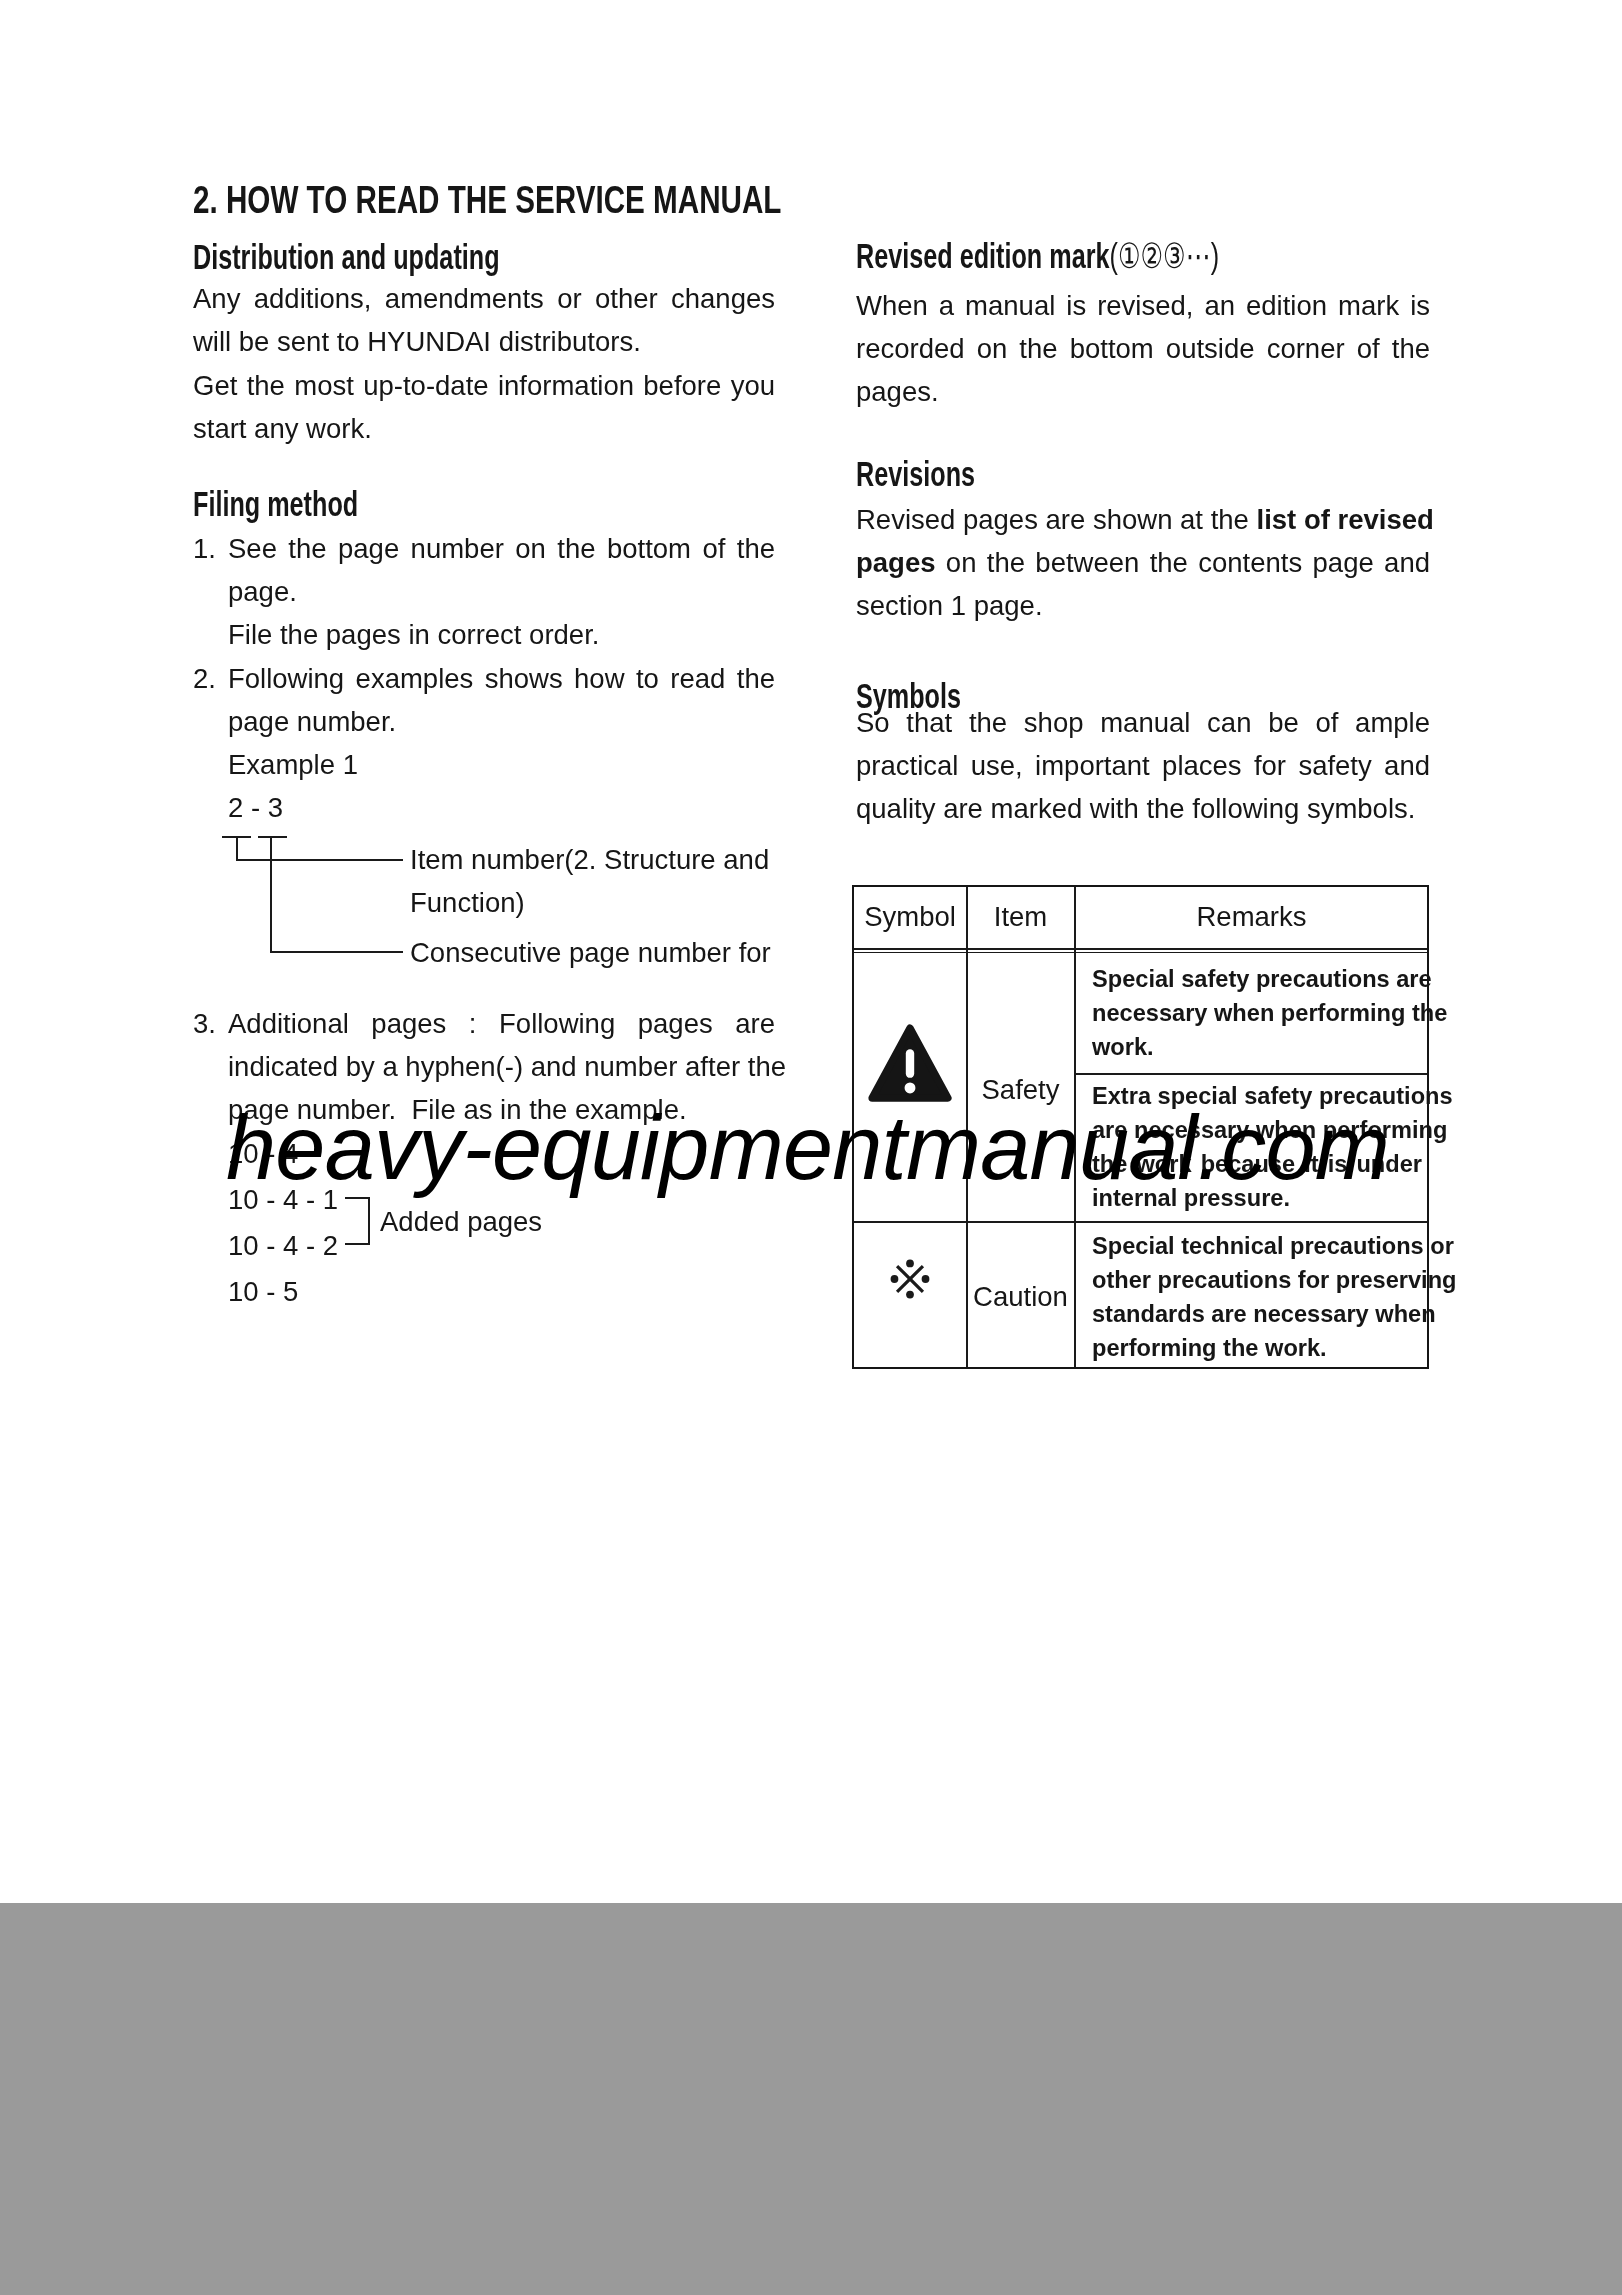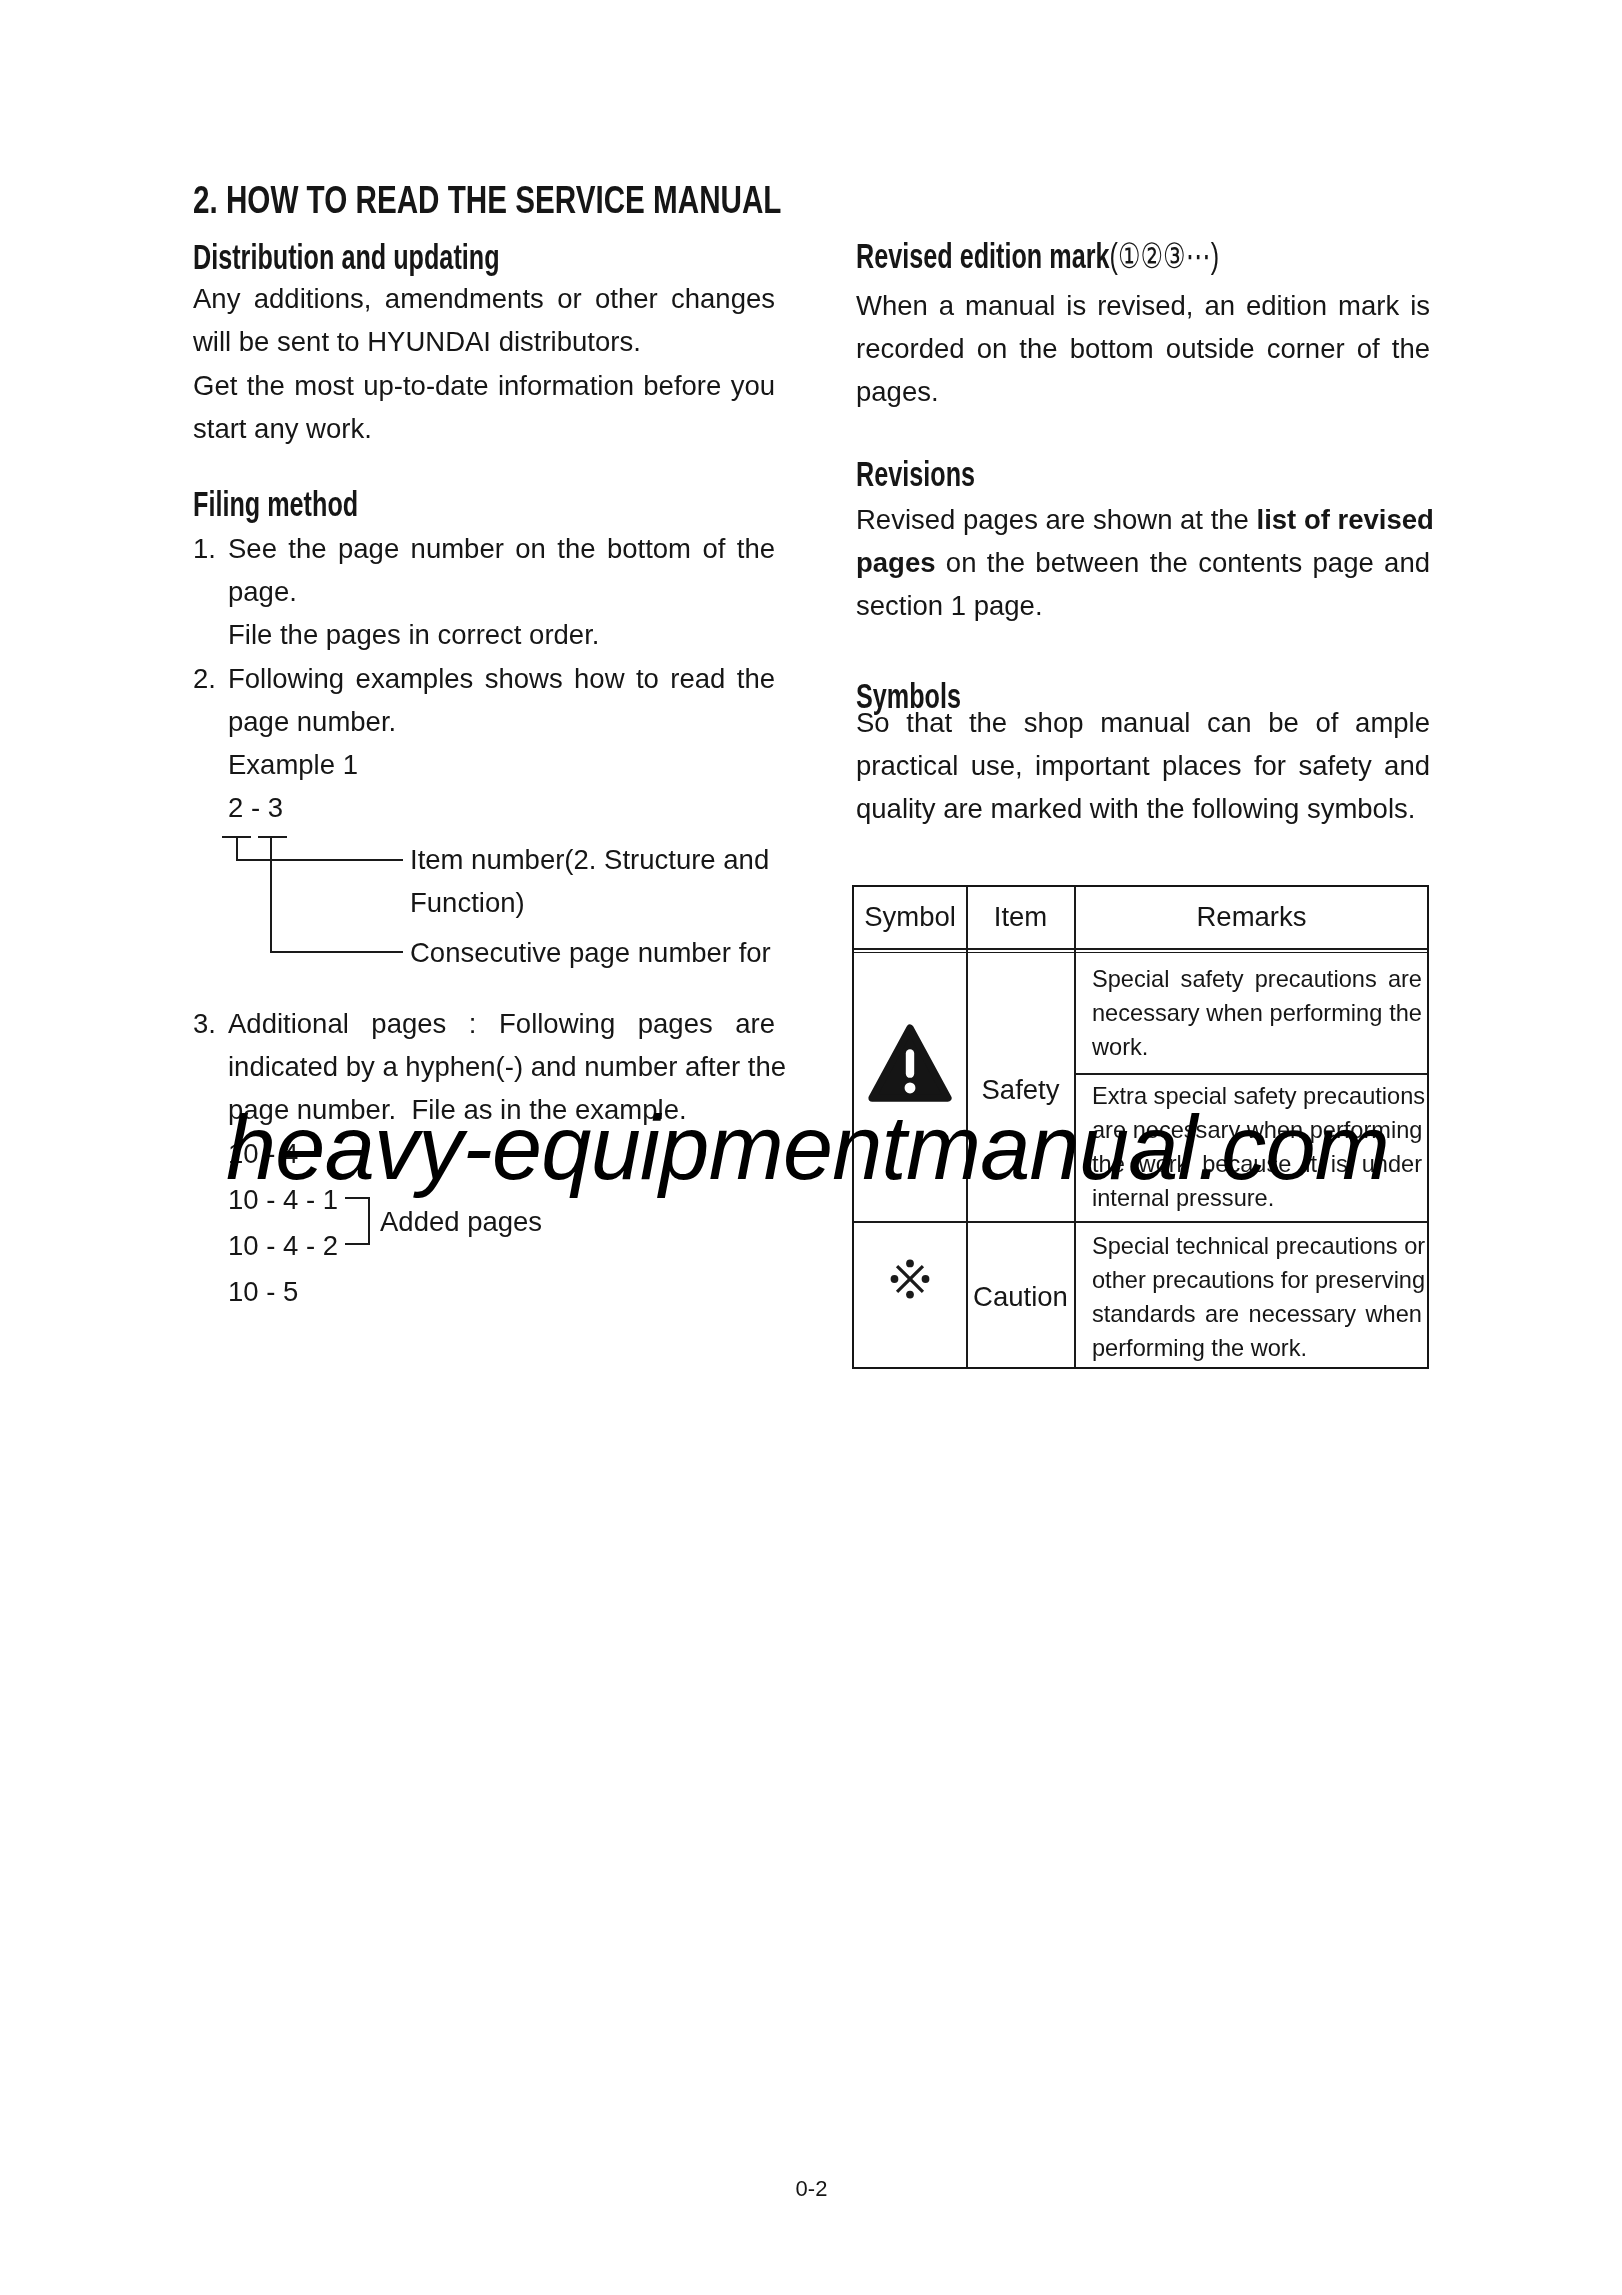--- a/index.html
+++ b/index.html
@@ -1,34 +1,34 @@
 <!DOCTYPE html>
 <html style="font-size:10.5px"><head>
 <meta charset="utf-8">
 <style>
   html,body{margin:0;padding:0;background:#9a9a9a;}
-  .page{position:relative;width:1623px;height:2295px;background:#ffffff;
+  .page{position:relative;width:1623px;height:1903px;background:#ffffff;
         font-family:"Liberation Sans",sans-serif;color:#161616;overflow:hidden;}
   .blk{position:absolute;}
   .ln{height:43px;line-height:43px;font-size:27.5px;white-space:nowrap;}
   .jl{text-align:justify;text-align-last:justify;}
   .hang{position:relative;padding-left:35px;}
   .num{position:absolute;left:0;top:0;}
   .ind{padding-left:35px;}
   .h{font-weight:bold;font-size:35px;line-height:43px;white-space:nowrap;
      transform:scaleX(0.72);transform-origin:0 0;}
   .title{font-weight:bold;font-size:38px;line-height:46px;white-space:nowrap;
      transform:scaleX(0.78);transform-origin:0 0;}
   .b{font-weight:bold;}
   .sym{font-family:"Liberation Sans","DejaVu Sans",sans-serif;font-weight:normal;}
   .rule{position:absolute;background:#1a1a1a;}
   
   
   .tbl{position:absolute;left:852px;top:885px;width:573px;height:480px;border:2.6px solid #151515;}
-  .tl{position:absolute;left:238px;width:330px;height:34px;line-height:34px;font-size:23.6px;white-space:nowrap;}
+  .tl{position:absolute;left:238px;width:330px;height:34px;line-height:34px;font-size:23.6px;white-space:nowrap;font-weight:bold;}
   .th{position:absolute;height:37px;line-height:37px;font-size:27.5px;text-align:center;}
   .cell-label{position:absolute;height:37px;line-height:37px;font-size:27.5px;text-align:center;}
   .wm{position:absolute;left:226px;top:1103px;font-size:90px;line-height:90px;
       white-space:nowrap;mix-blend-mode:multiply;letter-spacing:-0.7px;}
   .footer{position:absolute;left:0;top:2167px;width:1623px;height:43px;line-height:43px;
       font-size:22px;text-align:center;}
 </style>
 </head>
 <body>
 

